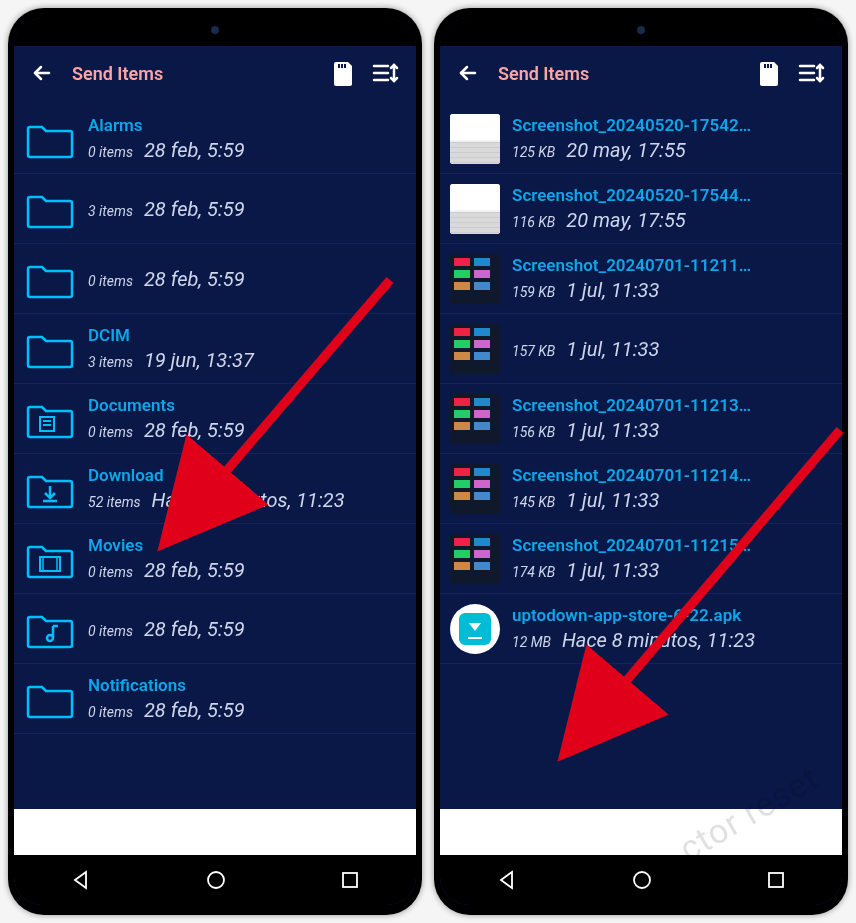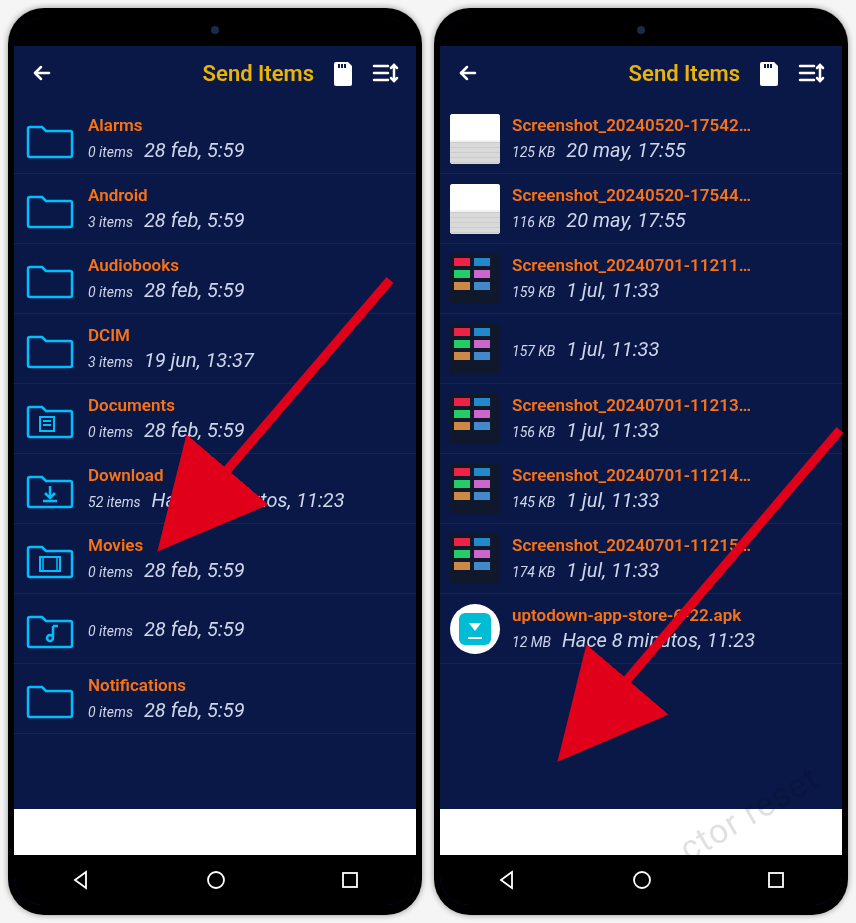--- a/index.html
+++ b/index.html
@@ -55,24 +55,23 @@
   .app-bar {
     display: flex;
     align-items: center;
     gap: 18px;
     padding: 14px 16px 18px 16px;
     color: #fff;
   }
   .back-arrow svg, .sd-icon svg, .sort-icon svg { display:block; }
   .app-title {
     flex: 1;
-    font-size: 22px;
+    font-size: 18px;
     font-weight: 600;
-    color: #eab308;
-    text-align: right;
+    color: #fca5a5;
   }
   .list {
     flex: 1;
     overflow: hidden;
   }
   .row {
     display: flex;
     align-items: center;
     padding: 8px 14px 8px 10px;
     border-bottom: 1px solid #13245c;
@@ -153,21 +152,21 @@
     content:""; position:absolute; left:50%; top:10px;
     width:0; height:0; border-left:6px solid transparent; border-right:6px solid transparent;
     border-top:8px solid #fff; transform:translateX(-50%);
   }
   .apk-badge-inner::after{
     content:""; position:absolute; left:50%; bottom:6px;
     width:14px; height:2px; background:#fff; transform:translateX(-50%);
   }
   .row-text { flex:1; min-width:0; display:flex; flex-direction:column; gap:3px;}
   .row-title {
-    color:#f97316;
+    color:#0ea5e9;
     font-size:17px;
     font-weight:600;
     white-space:nowrap;
     overflow:hidden;
     text-overflow:ellipsis;
   }
   .row-meta {
     display:flex;
     align-items:baseline;
     gap:11px;
@@ -268,35 +267,33 @@
       </div>
     </div>
           </div>
           <div class="row">
     <div class="icon-slot">
               <svg width="48" height="40" viewBox="0 0 48 40">
     <path d="M4 8 h12 l4 4 h24 a2 2 0 0 1 2 2 v22 a2 2 0 0 1 -2 2 h-40 a2 2 0 0 1 -2 -2 v-26 a2 2 0 0 1 2 -2 z" fill="none" stroke="#00bfff" stroke-width="2.5"></path>
               </svg>
             </div>
     <div class="row-text">
-      <div class="row-title">Android</div>
       <div class="row-meta">
         <span class="row-sub">3 items</span>
         <span class="row-date">28 feb, 5:59</span>
       </div>
     </div>
           </div>
           <div class="row">
     <div class="icon-slot">
               <svg width="48" height="40" viewBox="0 0 48 40">
     <path d="M4 8 h12 l4 4 h24 a2 2 0 0 1 2 2 v22 a2 2 0 0 1 -2 2 h-40 a2 2 0 0 1 -2 -2 v-26 a2 2 0 0 1 2 -2 z" fill="none" stroke="#00bfff" stroke-width="2.5"></path>
               </svg>
             </div>
     <div class="row-text">
-      <div class="row-title">Audiobooks</div>
       <div class="row-meta">
         <span class="row-sub">0 items</span>
         <span class="row-date">28 feb, 5:59</span>
       </div>
     </div>
           </div>
           <div class="row">
     <div class="icon-slot">
               <svg width="48" height="40" viewBox="0 0 48 40">
     <path d="M4 8 h12 l4 4 h24 a2 2 0 0 1 2 2 v22 a2 2 0 0 1 -2 2 h-40 a2 2 0 0 1 -2 -2 v-26 a2 2 0 0 1 2 -2 z" fill="none" stroke="#00bfff" stroke-width="2.5"></path>

